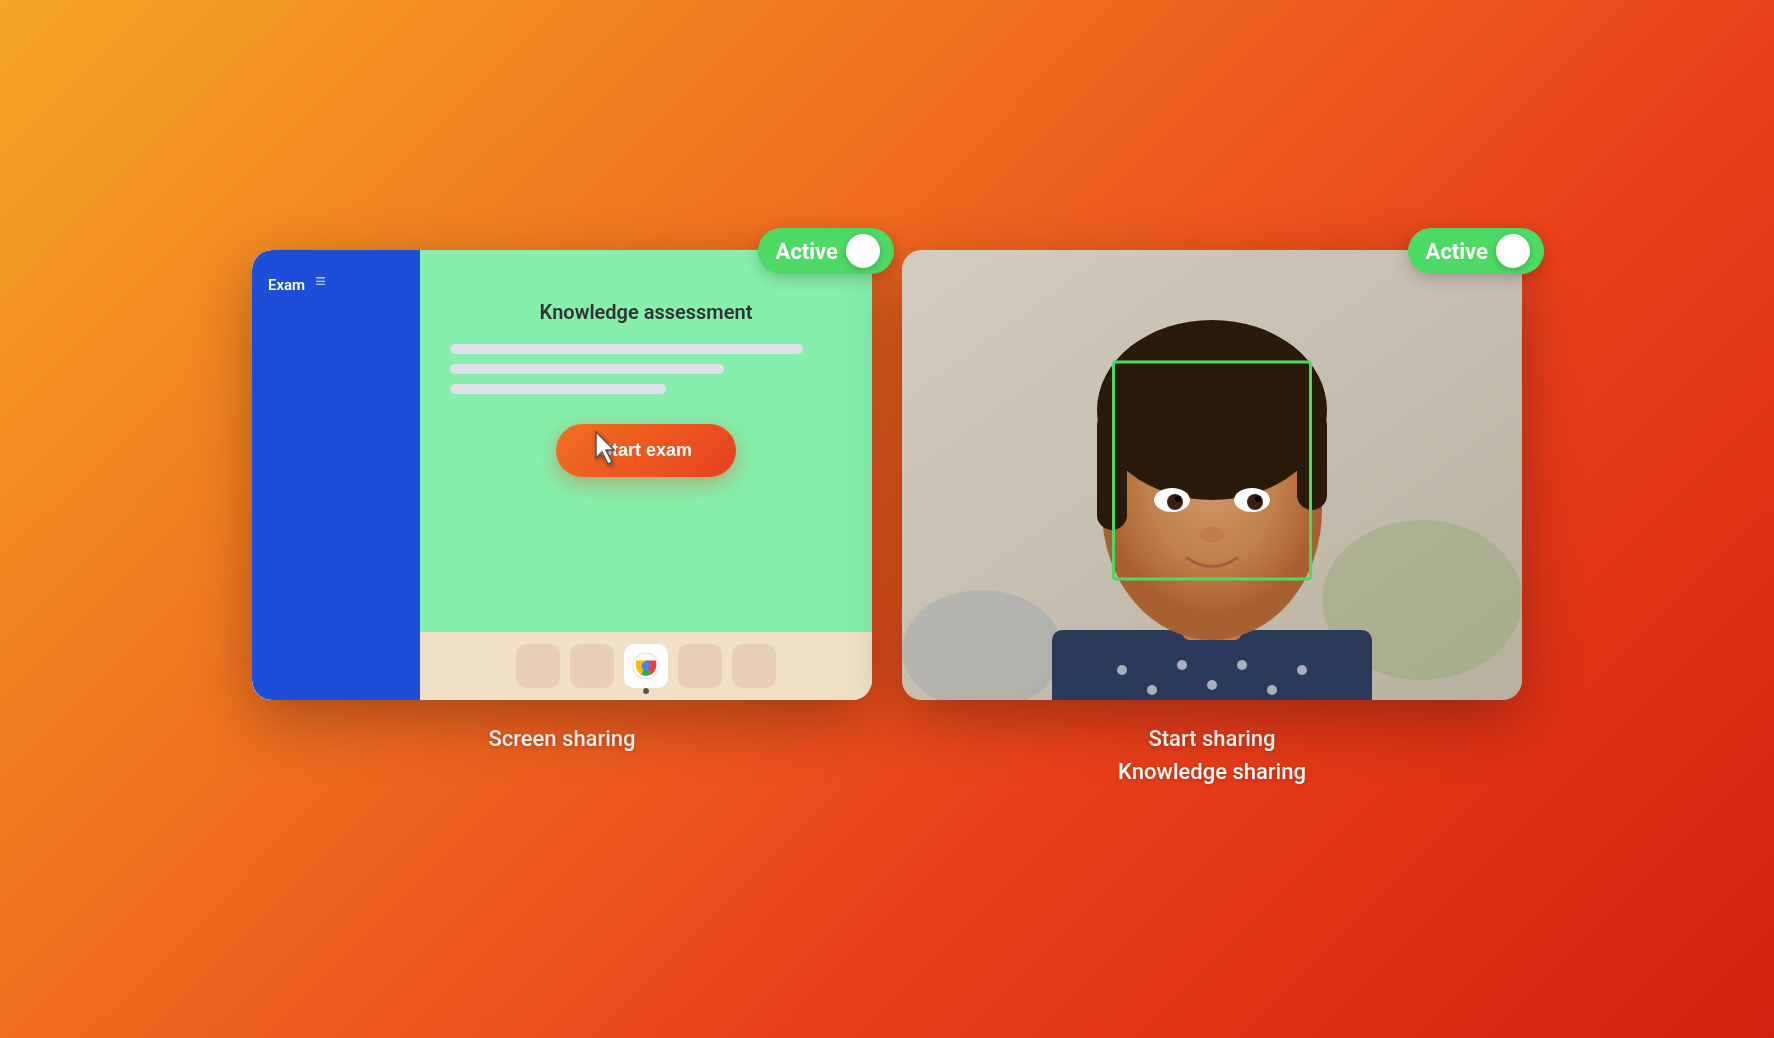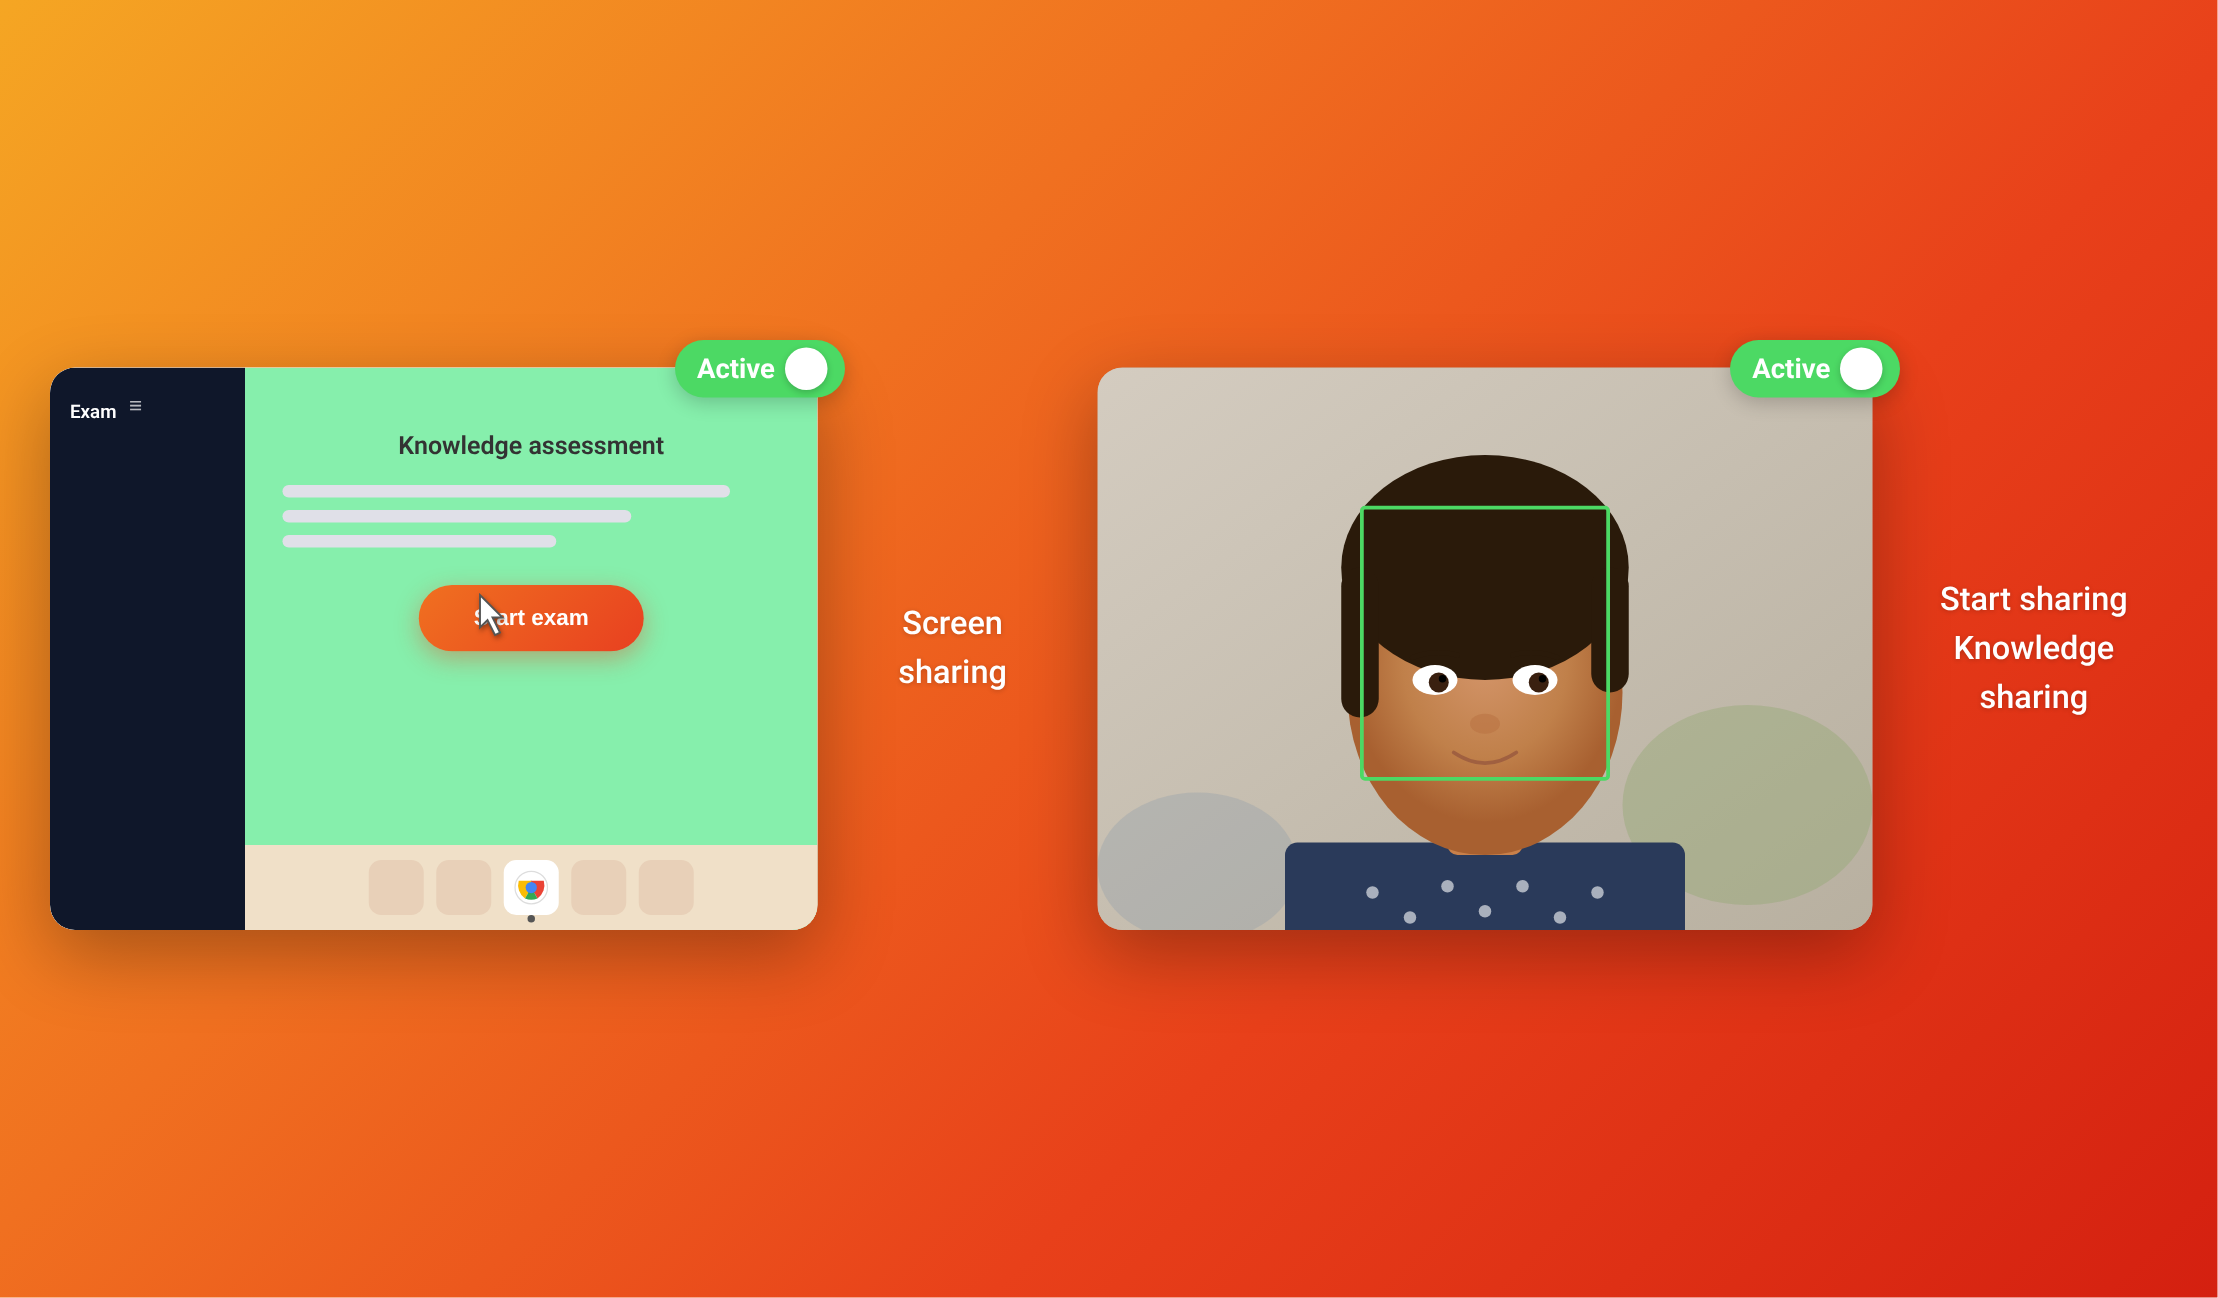--- a/index.html
+++ b/index.html
@@ -18,20 +18,21 @@
     .main-container {
       display: flex;
       gap: 30px;
       align-items: flex-start;
       padding: 40px;
     }
 
     
     .card {
       display: flex;
+      flex-direction: column;
       align-items: center;
       gap: 22px;
     }
 
     .screen-card {
       width: 620px;
       height: 450px;
       background: #f5e8d8;
       border-radius: 20px;
       overflow: visible;
@@ -80,22 +81,22 @@
     .exam-app {
       display: flex;
       width: 100%;
       height: 100%;
       background: white;
       border-radius: 20px;
       overflow: hidden;
     }
 
     .exam-sidebar {
-      width: 156px;
-      background: #0f172a;
+      width: 168px;
+      background: #1d4ed8;
       flex-shrink: 0;
       display: flex;
       flex-direction: column;
       padding: 20px 16px;
     }
 
     .exam-sidebar-title {
       color: white;
       font-size: 15px;
       font-weight: 600;
@@ -273,21 +274,21 @@
       width: 34px;
       height: 34px;
       background: white;
       border-radius: 50%;
       box-shadow: 0 2px 6px rgba(0,0,0,0.2);
     }
 
     
     .card-label {
       color: white;
-      font-size: 26px;
+      font-size: 22px;
       font-weight: 500;
       text-align: center;
       text-shadow: 0 1px 4px rgba(0,0,0,0.2);
       line-height: 1.5;
     }
 
     
     .cursor-arrow {
       filter: drop-shadow(1px 2px 2px rgba(0,0,0,0.4));
     }

